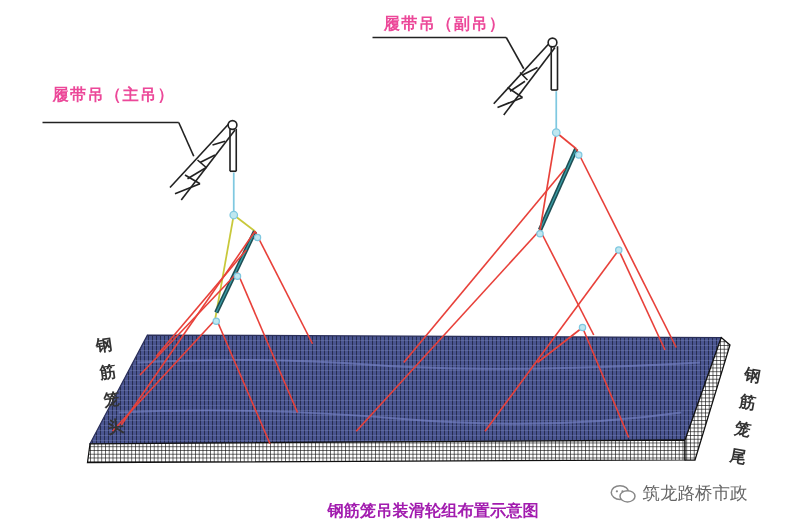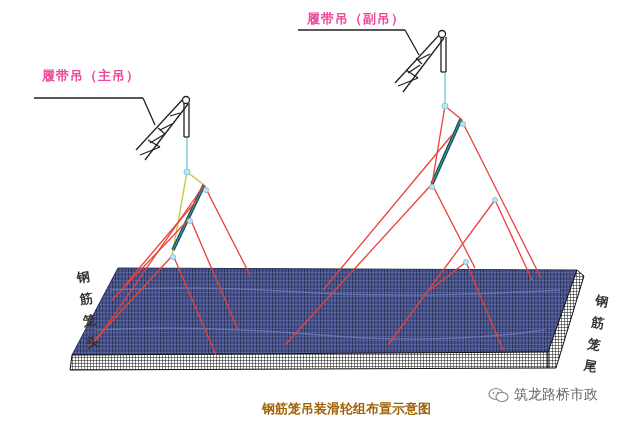--- a/index.html
+++ b/index.html
@@ -1,21 +1,21 @@
 <!DOCTYPE html>
 <html><head>
 <meta charset="utf-8">
 <style>
   html, body { margin: 0; padding: 0; background: #ffffff; }
   body { width: 640px; height: 423px; position: relative; overflow: hidden; font-family: "DejaVu Sans", sans-serif; }
   svg.diagram { position: absolute; left: 0; top: 0; }
   .label { position: absolute; font-family: "DejaVu Serif", serif; color: #ec4899; white-space: nowrap; }
   .crane-label { font-size: 13px; font-weight: bold; letter-spacing: 1px; }
   .vert-label { font-size: 13px; font-weight: bold; width: 16px; line-height: 22px; text-align: center; white-space: normal; word-break: break-all; color: #333; }
-  .caption { font-family: "DejaVu Sans", sans-serif; font-size: 13px; font-weight: bold; color: #a16207; }
+  .caption { font-family: "DejaVu Sans", sans-serif; font-size: 13px; font-weight: bold; color: #a21caf; }
   .watermark { font-family: "DejaVu Sans", sans-serif; font-size: 14px; color: #666; display: flex; align-items: center; gap: 4px; }
 </style>
 </head>
 <body>
 
 <svg class="diagram" width="640" height="423" viewBox="0 0 640 423">
   <defs>
     <pattern id="grid" width="3.2" height="4" patternUnits="userSpaceOnUse">
       <rect width="3.2" height="4" fill="#4a5590"></rect>
       <line x1="0" y1="0" x2="0" y2="4" stroke="#1a1f3a" stroke-width="1.2"></line>

